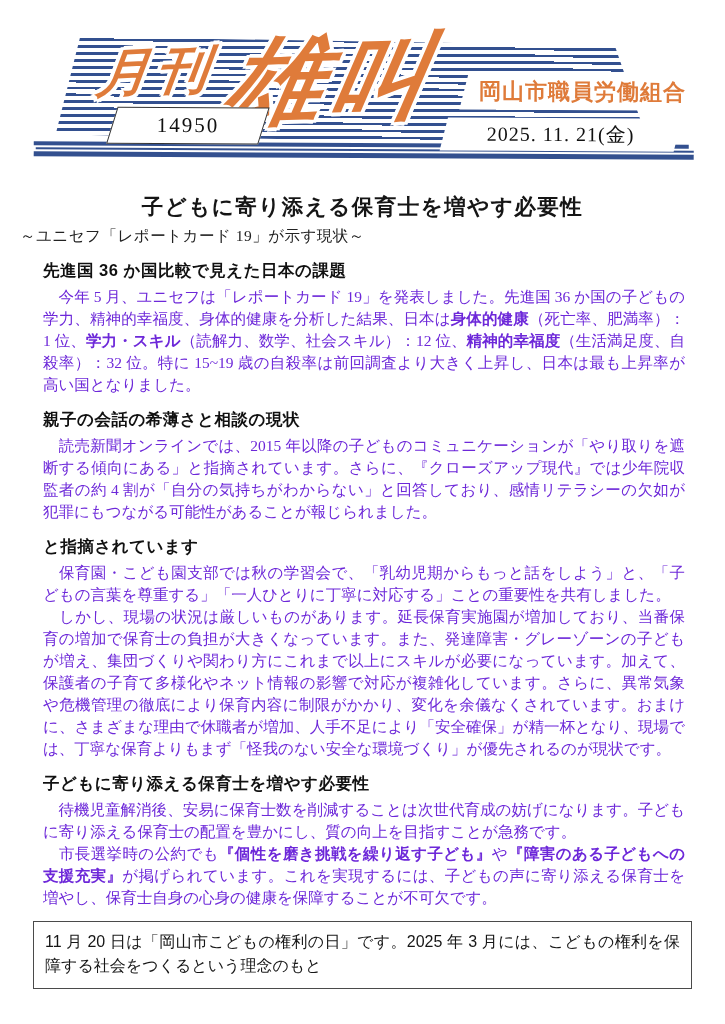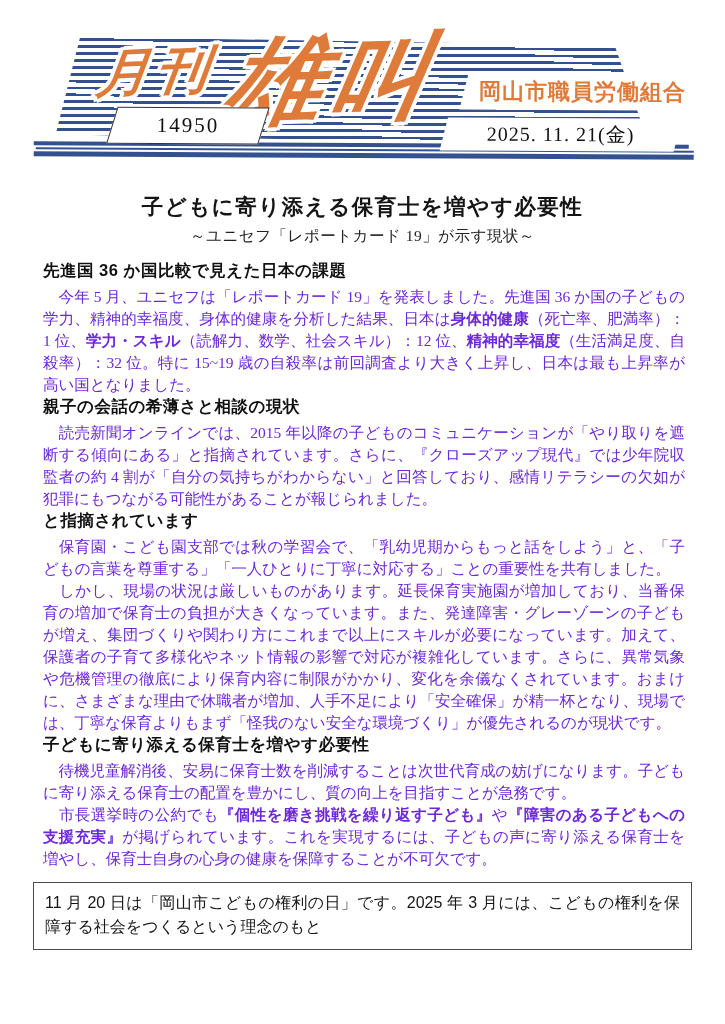--- a/index.html
+++ b/index.html
@@ -50,26 +50,26 @@
     position:absolute;left:416px;top:91px;width:234px;height:33px;background:#fff;
     transform:skewX(-14deg);display:flex;align-items:center;justify-content:center;
   }
   .date-band span{transform:skewX(14deg);font-size:20px;letter-spacing:1px;color:#111;white-space:nowrap;}
   
   .title{
     margin:16px 20px 0;text-align:center;
     font-family:"Liberation Sans","DejaVu Sans",sans-serif;
     font-weight:600;font-size:21.5px;letter-spacing:1.5px;color:#151515;
   }
-  .subtitle{margin:5px 20px 0;text-align:center;font-size:15.5px;letter-spacing:.5px;color:#222;}
+  .subtitle{margin:5px 20px 0;text-align:left;font-size:15.5px;letter-spacing:.5px;color:#222;}
   .content{margin:13px 40px 0 43px;}
   .content h2{
     font-family:"Liberation Sans","DejaVu Sans",sans-serif;
     font-size:16.5px;font-weight:bold;letter-spacing:.5px;
-    margin:0 0 4px;color:#111;
+    margin:13px 0 4px;color:#111;
   }
   .content p{margin:0;font-size:15.5px;line-height:22px;text-align:justify;color:#6d28d9;}
   .content p b,.footer-box b{
     font-family:"Liberation Sans","DejaVu Sans",sans-serif;font-weight:bold;
   }
   
   .footer-box{
     margin:12px 33px 0;border:1.5px solid #4a4a4a;padding:8px 11px 10px;
     font-family:"Liberation Sans","DejaVu Sans",sans-serif;
     font-size:16px;line-height:24px;text-align:justify;color:#161616;

